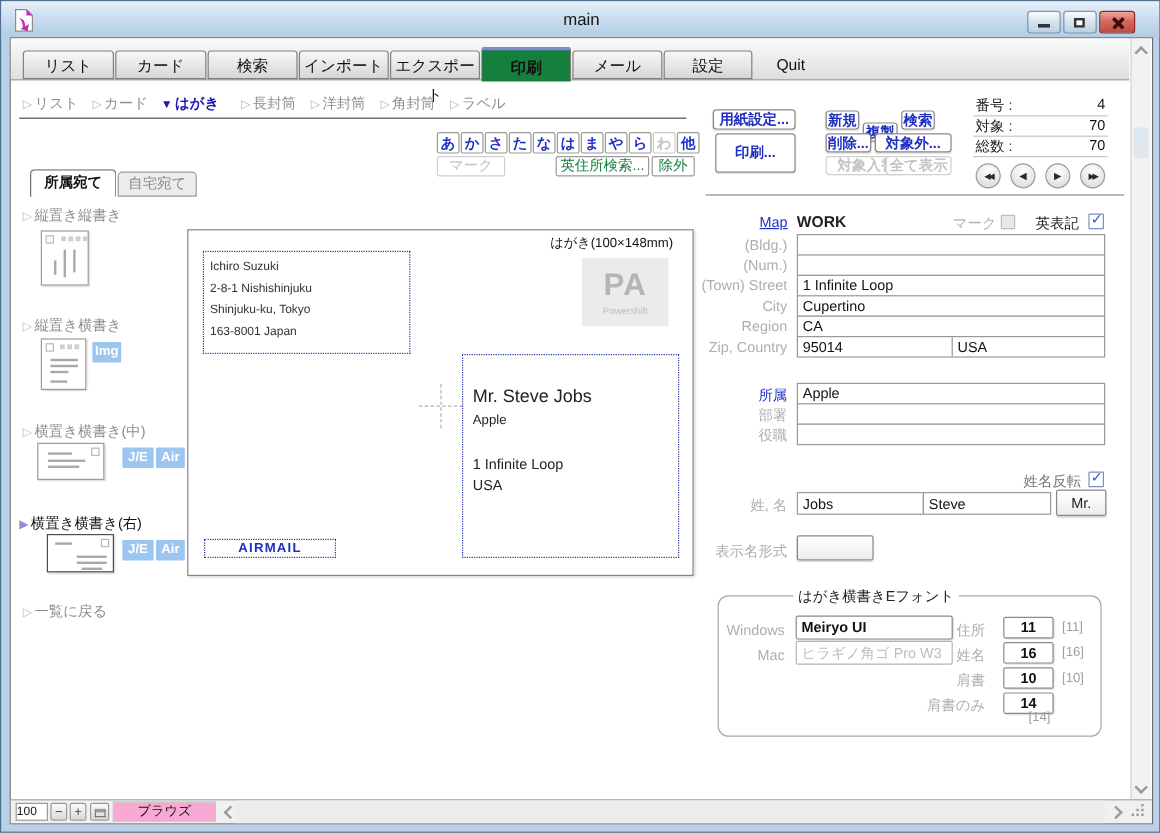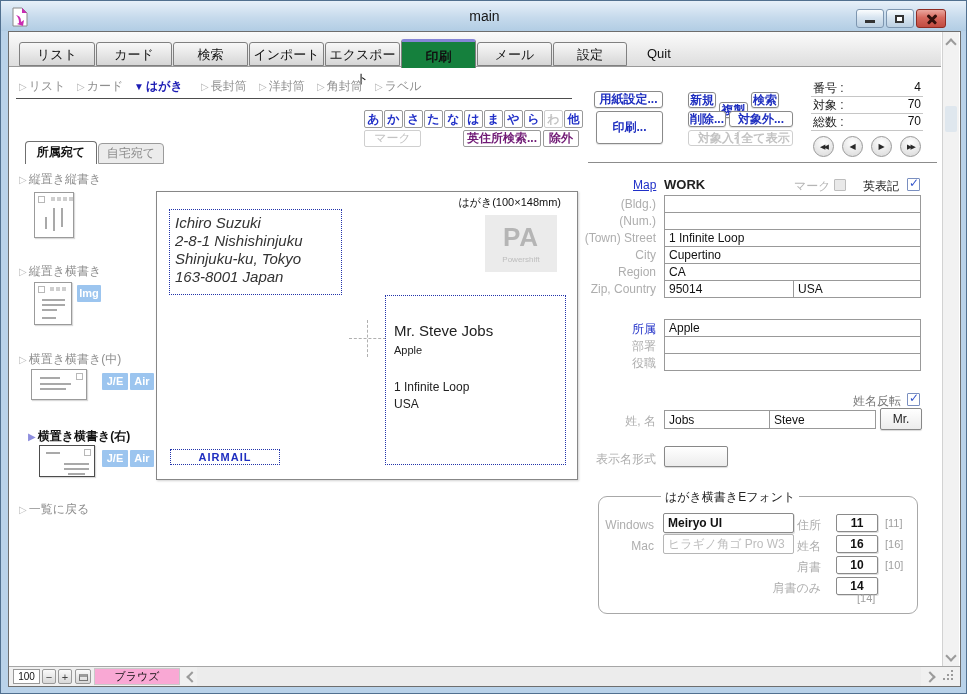--- a/index.html
+++ b/index.html
@@ -40,21 +40,21 @@
   .snav .tri{color:#b5b5b5;font-size:10px;margin-right:2px;}
   .snav.active{color:#1b1bb4;font-weight:bold;}
   .snav.active .tri{color:#1b1bb4;}
   .hr{position:absolute;height:1px;background:#4d4d4d;}
   
   .kana-row{position:absolute;left:363px;top:109px;display:flex;gap:1px;}
   .kbtn{width:19px;height:18px;line-height:16px;text-align:center;background:#fff;border:1px solid #9a9a9a;
     border-radius:2px;font-size:12px;font-weight:bold;color:#2130c8;box-sizing:border-box;padding:0;}
   .kbtn.disabled{color:#c3c3c3;border-color:#cccccc;}
   .fbtn{position:absolute;height:17px;line-height:15px;text-align:center;background:#fff;border:1px solid #9a9a9a;
-    border-radius:2px;font-size:12px;font-weight:bold;color:#701a75;box-sizing:border-box;}
+    border-radius:2px;font-size:12px;font-weight:normal;color:#15803d;box-sizing:border-box;}
   .fbtn.disabled{color:#c3c3c3;border-color:#cfcfcf;font-weight:normal;}
   
   .dtab{position:absolute;box-sizing:border-box;text-align:center;border-radius:4px 4px 0 0;}
   .dtab.active{left:24px;top:140px;width:72px;height:23px;line-height:21px;background:#fff;
     border:1px solid #6f6f6f;border-bottom:none;font-weight:bold;color:#111;z-index:2;}
   .dtab.inactive{left:97px;top:142px;width:66px;height:21px;line-height:19px;background:#ececec;
     border:1px solid #9b9b9b;color:#8a8a8a;}
   
   .act{position:absolute;background:#fff;border:1px solid #8a8a8a;border-radius:3px;text-align:center;
     font-size:12px;font-weight:bold;color:#1f2fc0;box-sizing:border-box;box-shadow:0 1px 1px rgba(0,0,0,.12);}
@@ -63,37 +63,37 @@
   .cnt{position:absolute;left:810px;width:112px;height:17px;border-bottom:1px solid #c6c6c6;font-size:12px;}
   .cnt .cl{position:absolute;left:2px;top:1px;color:#222;}
   .cnt .cv{position:absolute;right:2px;top:1px;color:#111;}
   .navc{position:absolute;top:135px;width:21px;height:21px;border-radius:50%;padding:0;
     background:radial-gradient(circle at 50% 30%,#ffffff,#d7d7d7);border:1px solid #9a9a9a;
     font-size:8px;color:#2a2a2a;text-align:center;line-height:19px;box-sizing:border-box;}
   .navc .dbl{letter-spacing:-2px;font-size:7px;}
   
   .side-label{position:absolute;left:18px;font-size:12px;color:#8e8e8e;}
   .side-label .tri{color:#bdbdbd;font-size:10px;margin-right:2px;}
-  .side-label.selected{left:15px;color:#111;font-weight:bold;margin-left:12px;}
+  .side-label.selected{left:15px;color:#111;font-weight:normal;}
   .side-label.selected .tri{color:#8e8ede;}
   .licon{position:absolute;background:#fff;border:1px solid #9b9b9b;box-sizing:border-box;box-shadow:1px 1px 1px rgba(0,0,0,.15);}
   .licon .stamp{position:absolute;width:7px;height:7px;border:1px solid #b8b8b8;box-sizing:border-box;}
   .licon .dots{position:absolute;display:flex;gap:2px;}
   .licon .dots i{width:4px;height:4px;background:#cfcfcf;display:block;}
   .licon .ln{position:absolute;background:#a9a9a9;height:2px;}
   .licon .vln{position:absolute;background:#a9a9a9;width:2px;}
   .badge{position:absolute;background:#9cc5ef;color:#fff;font-size:11px;font-weight:bold;
     text-align:center;line-height:17px;height:17px;border-radius:1px;}
   
   .preview{position:absolute;left:155px;top:190px;width:422px;height:289px;background:#fff;
     border:1px solid #878787;box-sizing:border-box;box-shadow:1px 1px 2px rgba(0,0,0,.18);}
   .pv-size{position:absolute;right:16px;top:3px;font-size:11px;color:#111;}
   .dotted{border:1px dotted #2233aa;box-sizing:border-box;}
   .sender{position:absolute;left:12px;top:17px;width:173px;height:86px;padding:4px 0 0 5px;
-    font-size:15px;line-height:18px;color:#333;font-style:italic;}
+    font-size:10px;line-height:18px;color:#333;}
   .stampbox{position:absolute;left:328px;top:23px;width:72px;height:57px;background:#ebebeb;text-align:center;}
   .stampbox .pa{font-size:26px;font-weight:bold;color:#b5b5b5;margin-top:7px;letter-spacing:1px;}
   .stampbox .ps{font-size:8px;color:#bdbdbd;margin-top:2px;}
   .recipient{position:absolute;left:228px;top:103px;width:181px;height:170px;color:#222;}
   .rc-name{margin:26px 0 0 8px;font-size:15px;}
   .rc-co{margin:5px 0 0 8px;font-size:11px;}
   .rc-addr{margin:23px 0 0 8px;font-size:12px;line-height:17px;}
   .airmail{position:absolute;left:13px;top:257px;width:110px;height:16px;text-align:center;line-height:15px;
     font-size:11px;font-weight:bold;color:#1f2fc0;letter-spacing:1px;}
   .ch-h{position:absolute;left:192px;top:146px;width:37px;border-top:1px dashed #b0b0b0;}
@@ -115,21 +115,21 @@
     box-sizing:border-box;font-size:12px;}
   
   .fpanel{position:absolute;left:597px;top:495px;width:318px;height:116px;border:1px solid #a8a8a8;border-radius:9px;}
   .fpanel-legend{position:absolute;left:660px;top:488px;background:#fff;padding:0 4px;font-size:12px;color:#222;}
   .numbox{position:absolute;width:42px;height:18px;line-height:16px;font-weight:bold;font-size:12px;color:#111;}
   .bracket{position:absolute;color:#a0a0a0;font-size:11px;}
   
   .statusbar{position:absolute;left:8px;top:665px;width:951px;height:20px;background:#f0f0f0;
     border-top:1px solid #a6a6a6;box-sizing:border-box;}
   .zoombox{position:absolute;left:12px;top:668px;width:27px;height:15px;background:#fff;border:1px solid #999;
-    box-sizing:border-box;font-size:10px;text-align:center;line-height:13px;color:#111;}
+    box-sizing:border-box;font-size:10px;text-align:left;line-height:13px;color:#111;}
   .mini{position:absolute;top:668px;height:15px;background:linear-gradient(#fafafa,#d8d8d8);
     border:1px solid #999;border-radius:2px;box-sizing:border-box;font-size:11px;line-height:12px;text-align:center;color:#444;padding:0;}
   .modebox{position:absolute;left:93px;top:667px;width:86px;height:17px;background:#f9a8d4;border:1px solid #c9c9c9;
     box-sizing:border-box;text-align:center;font-size:11px;line-height:15px;color:#111;}
   .htrack{position:absolute;left:196px;top:666px;width:724px;height:19px;background:#ececec;}
   .grip{position:absolute;left:942px;top:669px;width:12px;height:12px;}
   .grip i{position:absolute;width:2px;height:2px;background:#9a9a9a;}
 </style>
 </head>
 <body>

